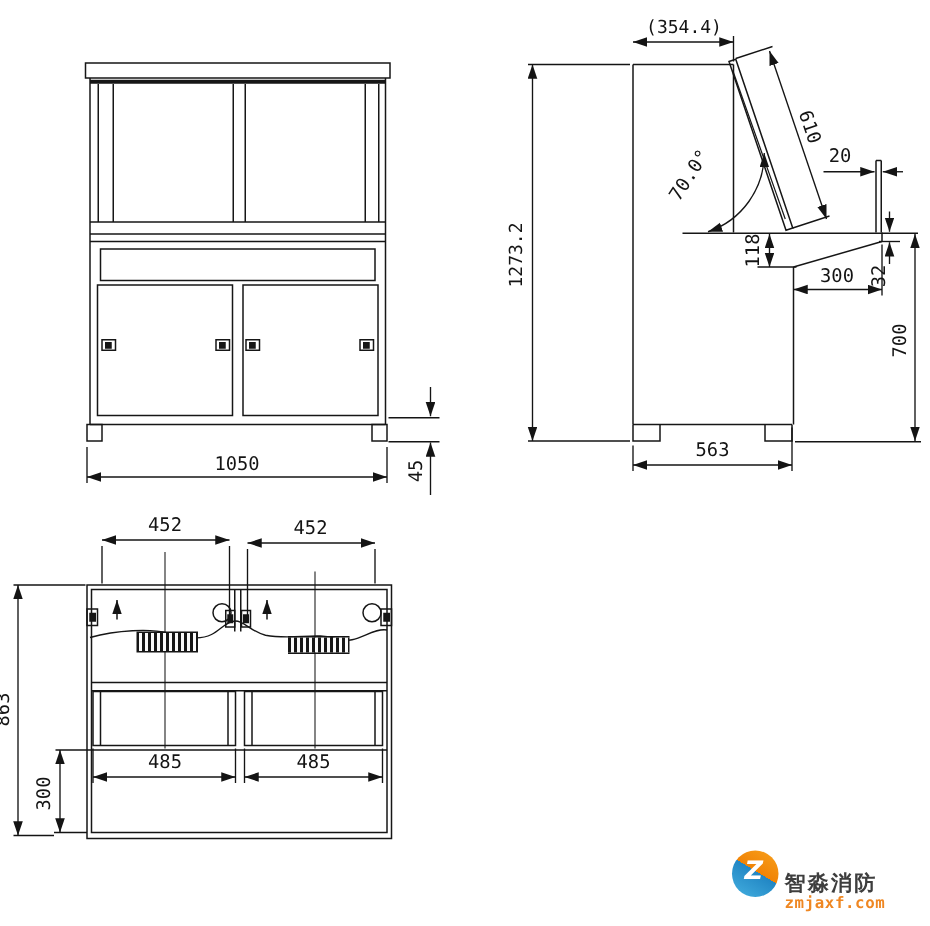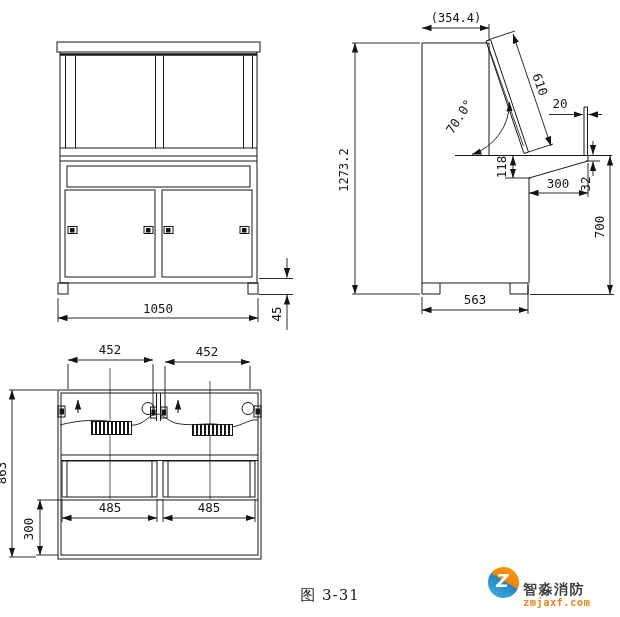--- a/index.html
+++ b/index.html
@@ -221,15 +221,14 @@
 <div id="logo">
   <div id="logo-icon">
     <span id="logo-monogram">Z</span>
   </div>
   <div id="logo-text">
     <span id="logo-company">智淼消防</span>
     <span id="logo-site">zmjaxf.com</span>
   </div>
 </div>
 
-<div id="caption">图 3-31</div>
 
 </div>
 
 </body></html>

